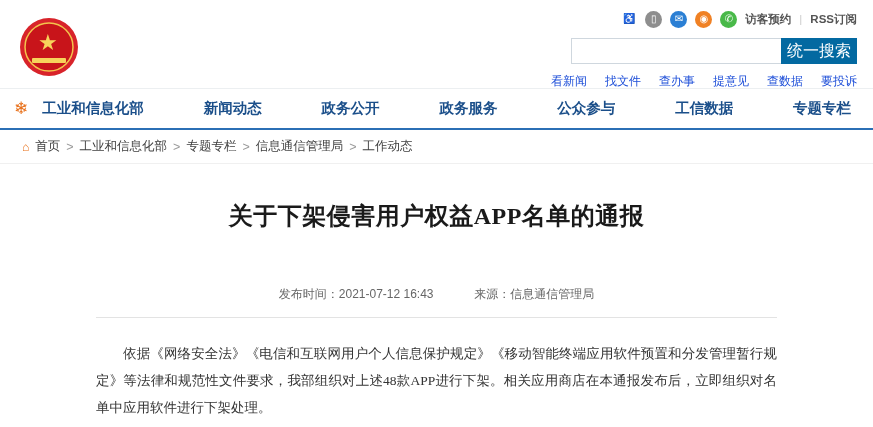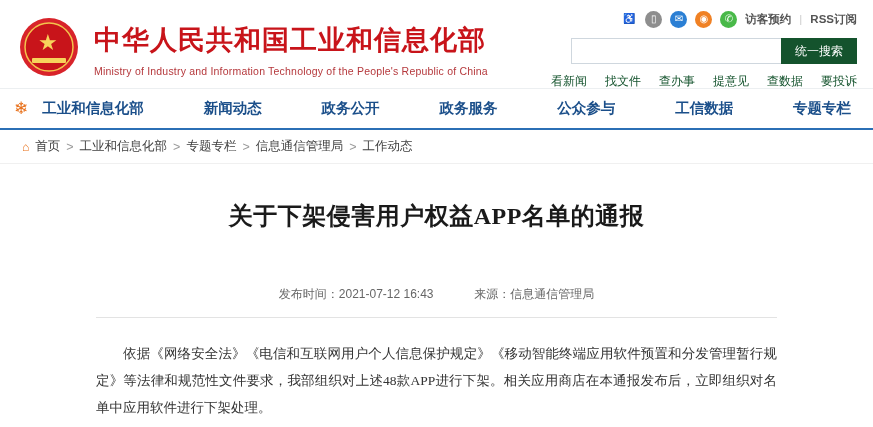--- a/index.html
+++ b/index.html
@@ -104,36 +104,36 @@
     border: 1px solid #cfd7de;
     border-right: none;
     background: #fff;
     outline: none;
     padding: 0 8px;
     font-size: 12px;
     color: #333;
   }
   .search-btn {
     width: 76px; height: 26px;
-    background: #14532d;
+    background: #0369a1;
     color: #fff;
     border: none;
-    font-size: 12px;
+    font-size: 16px;
     cursor: pointer;
     font-family: "Liberation Sans", sans-serif;
   }
   .quicklinks {
     display: flex;
     justify-content: flex-end;
     gap: 18px;
     margin-top: 9px;
     font-size: 12px;
     color: #2b6fb5;
   }
-  .quicklinks a { color: #14532d; text-decoration: none; white-space: nowrap; }
+  .quicklinks a { color: #1d4ed8; text-decoration: none; white-space: nowrap; }
 
   
   .nav {
     height: 42px;
     border-top: 1px solid #eceff1;
     border-bottom: 2px solid #2b6fb5;
     display: flex;
     align-items: center;
     padding-left: 14px;
     position: relative;
@@ -212,24 +212,20 @@
   <div class="header">
     <div class="emblem">
       <svg class="gear" viewBox="0 0 62 62" aria-hidden="true">
         <g fill="#c8141a">
           <circle cx="31" cy="31" r="29" fill="#d8232a"></circle>
         </g>
         <circle cx="31" cy="31" r="24" fill="#c8141a" stroke="#f3c34c" stroke-width="1.5"></circle>
       </svg>
       <div class="star">★</div>
       <div class="bar"></div>
-    </div>
-    <div class="title-block">
-      <div class="title-cn">中华人民共和国工业和信息化部</div>
-      <div class="title-en">Ministry of Industry and Information Technology of the People's Republic of China</div>
     </div>
 
     <div class="header-right">
       <div class="toprow">
         <span class="ic plain">♿</span>
         <span class="ic gray">▯</span>
         <span class="ic blue">✉</span>
         <span class="ic orange">◉</span>
         <span class="ic green">✆</span>
         <a class="lnk">访客预约</a>

